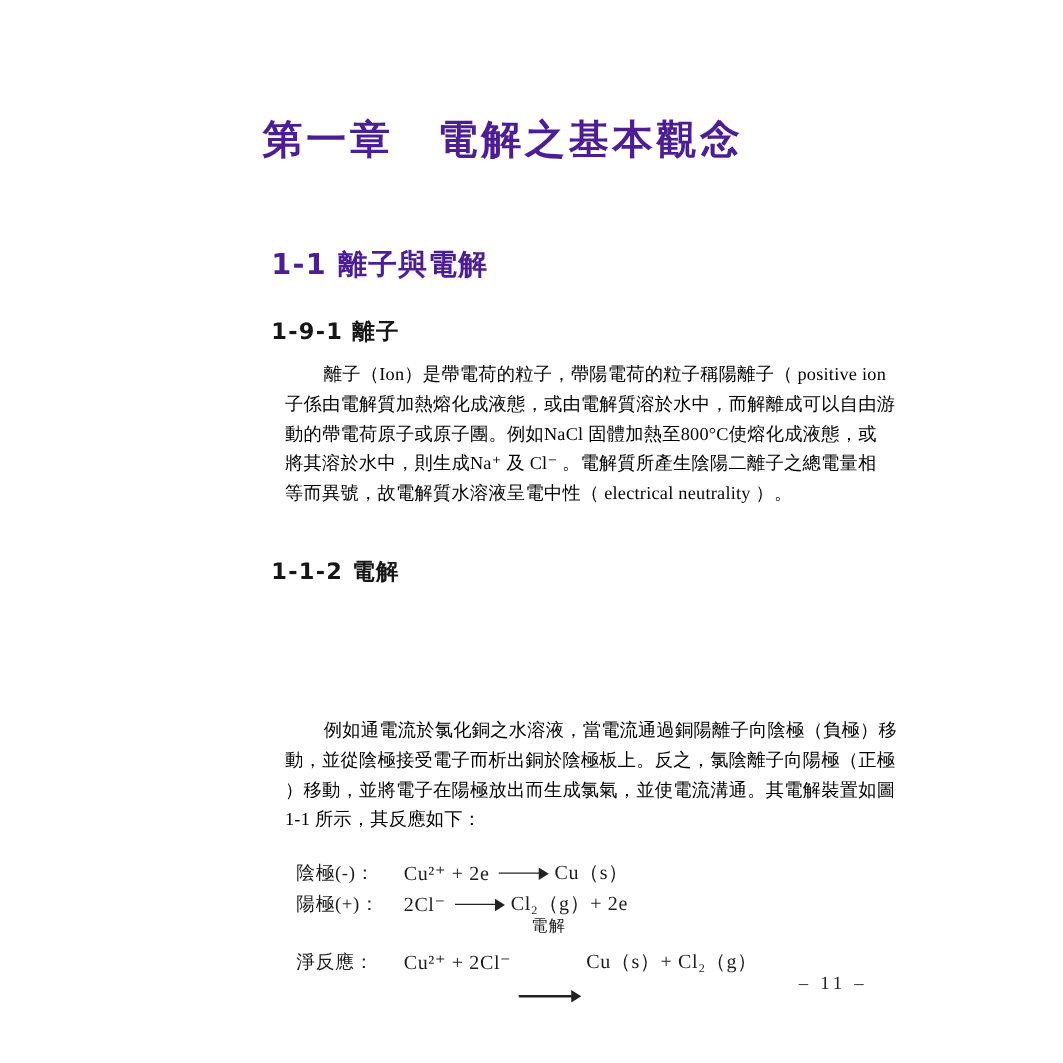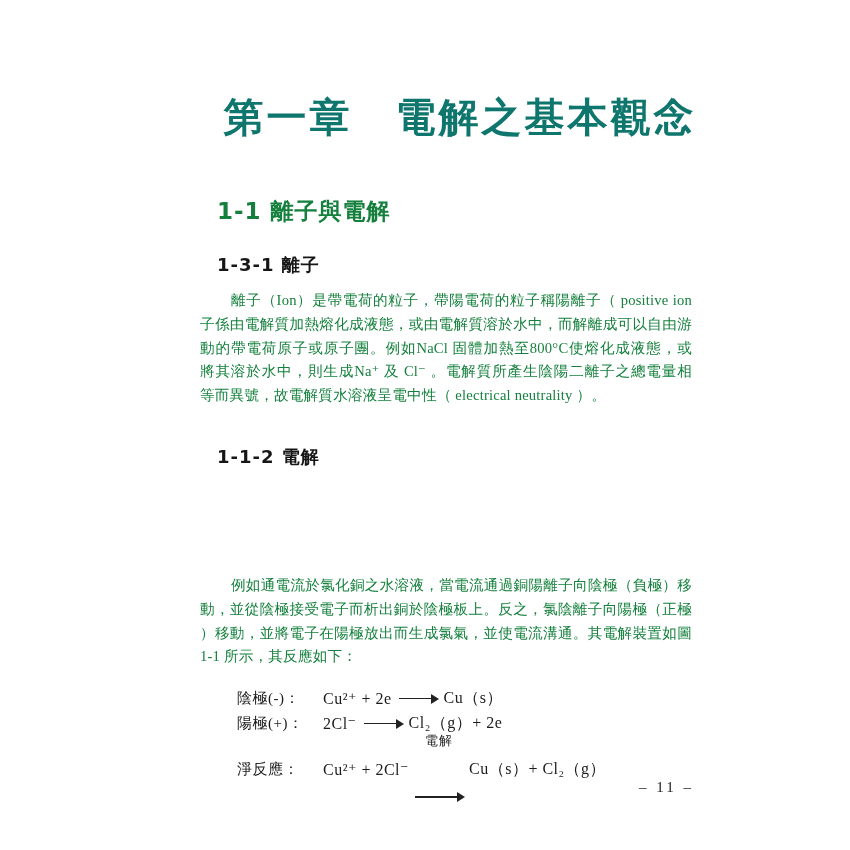--- a/index.html
+++ b/index.html
@@ -10,37 +10,37 @@
     background: #ffffff;
     color: #1d1d1d;
     font-family: "Liberation Serif", "DejaVu Serif", serif;
     overflow: hidden;
   }
   .chapter-title {
     position: absolute;
     left: 210px; top: 90px;
     width: 500px;
     margin: 0;
-    text-align: center;
+    text-align: left;
     font-family: "DejaVu Sans", sans-serif;
-    font-size: 40px;
+    font-size: 32px;
     font-weight: 700;
     letter-spacing: 3px;
-    color: #0f766e;
+    color: #4c1d95;
     white-space: nowrap;
   }
   .sec-h2 {
     position: absolute;
     left: 217px; top: 196px;
     margin: 0;
     font-family: "DejaVu Sans", sans-serif;
     font-size: 23px;
     font-weight: 700;
     letter-spacing: 1px;
-    color: #15803d;
+    color: #4c1d95;
     white-space: nowrap;
   }
   .sec-h3 {
     position: absolute;
     left: 217px;
     margin: 0;
     font-family: "DejaVu Sans", sans-serif;
     font-size: 18px;
     font-weight: 700;
     letter-spacing: 1px;
@@ -57,26 +57,27 @@
   }
   .para.p1 { top: 289px; }
   .para.p2 { top: 477px; }
   .para.p3 { top: 574px; }
 
   .tline {
     font-size: 14.6px;
     line-height: 23.8px;
     height: 23.8px;
     letter-spacing: 0.2px;
-    color: #15803d;
+    color: #000000;
     text-align: justify;
     text-align-last: justify;
     text-justify: inter-character;
     white-space: nowrap;
     overflow: visible;
+    margin-left: 28px;
   }
   .tline.indent { padding-left: 31px; }
   .tline.short { text-align-last: left; white-space: normal; }
 
   .equation {
     position: absolute;
     left: 237px;
     display: flex;
     align-items: center;
     font-size: 16px;
@@ -140,21 +141,21 @@
 </style>
 </head>
 <body>
 
 <div class="page">
 
   <h1 class="chapter-title">第一章　電解之基本觀念</h1>
 
   <h2 class="sec-h2">1-1 離子與電解</h2>
 
-  <h3 class="sec-h3 s111">1-3-1 離子</h3>
+  <h3 class="sec-h3 s111">1-9-1 離子</h3>
 
   <div class="para p1">
     <div class="tline indent">離子（Ion）是帶電荷的粒子，帶陽電荷的粒子稱陽離子（ positive ion</div>
     <div class="tline">子係由電解質加熱熔化成液態，或由電解質溶於水中，而解離成可以自由游</div>
     <div class="tline">動的帶電荷原子或原子團。例如NaCl 固體加熱至800°C使熔化成液態，或</div>
     <div class="tline">將其溶於水中，則生成Na⁺ 及 Cl⁻ 。電解質所產生陰陽二離子之總電量相</div>
     <div class="tline short">等而異號，故電解質水溶液呈電中性（ electrical neutrality ）。</div>
   </div>
 
   <h3 class="sec-h3 s112">1-1-2 電解</h3>

